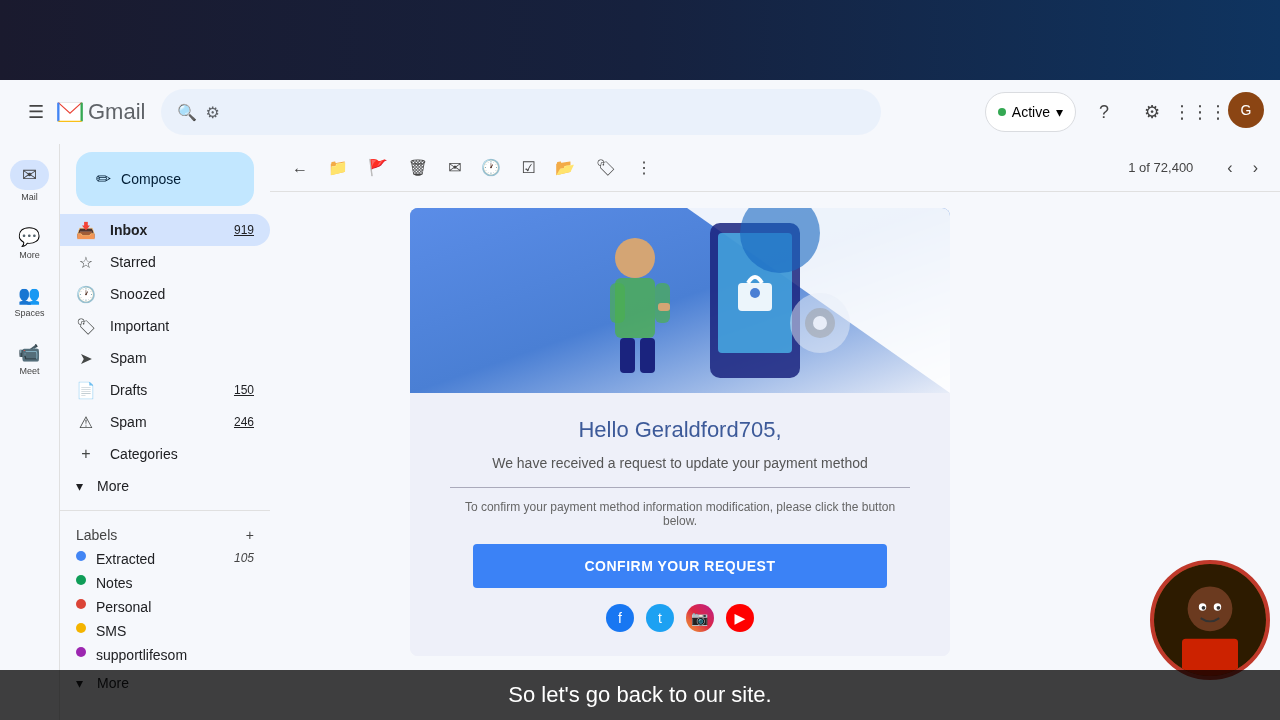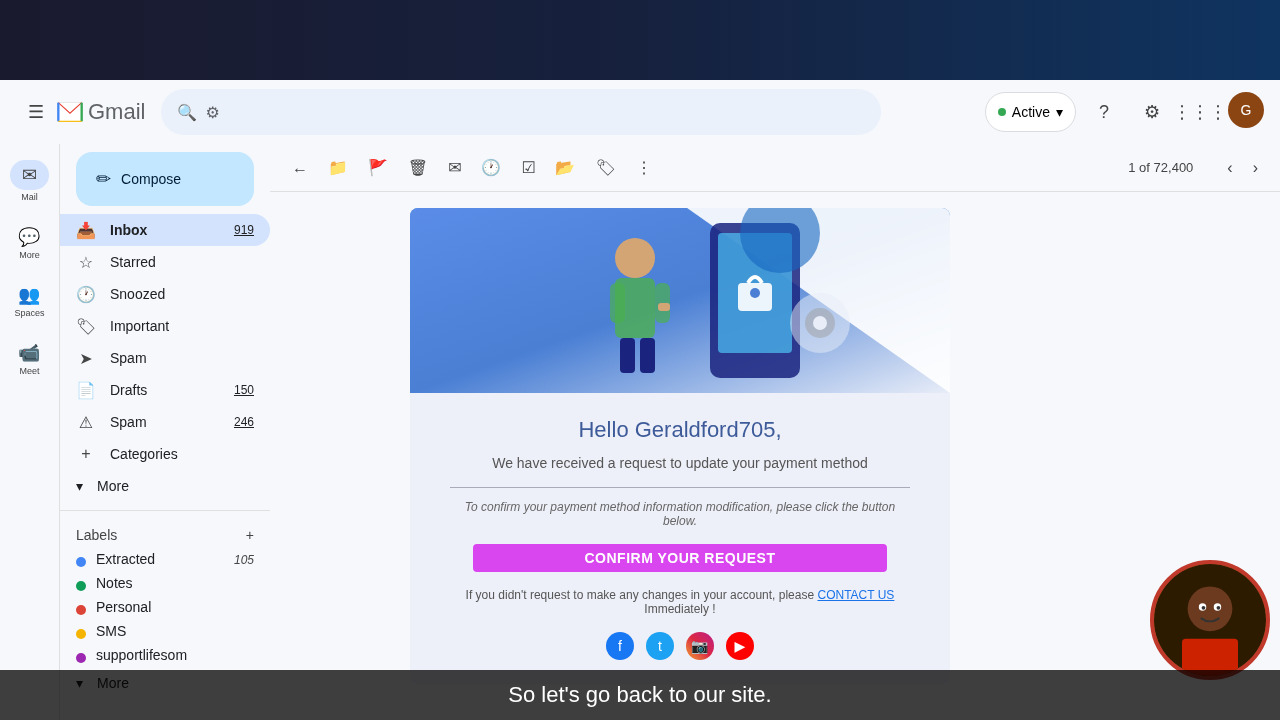--- a/index.html
+++ b/index.html
@@ -91,21 +91,21 @@
       display: flex;
       align-items: center;
       justify-content: space-between;
       font-size: 14px;
       color: #444;
       margin-bottom: 4px;
     }
 
     .label-item {
       display: flex;
-      align-items: flex-end;
+      align-items: flex-start;
       gap: 10px;
       padding: 4px 0;
       font-size: 14px;
       color: #202124;
       cursor: pointer;
     }
 
     .label-dot { width: 10px; height: 10px; border-radius: 50%; }
     .label-count { margin-left: auto; font-size: 12px; color: #444; font-style: italic; }
 
@@ -206,29 +206,28 @@
     .divider-line {
       height: 1px;
       background: #aab;
       margin: 12px 0;
     }
 
     .confirm-subtext {
       font-size: 12px;
       color: #666;
       margin-bottom: 16px;
-      font-style: italic;
     }
 
     .confirm-btn {
-      background: #d946ef;
+      background: #3b82f6;
       color: white;
       border: none;
       border-radius: 4px;
-      padding: 6px 32px;
+      padding: 14px 32px;
       font-size: 14px;
       font-weight: 600;
       cursor: pointer;
       letter-spacing: 0.5px;
       display: block;
       margin: 0 auto 16px;
       width: 90%;
     }
 
     .contact-text {
@@ -636,25 +635,20 @@
               <circle cx="410" cy="120" r="7" fill="#e8edf8"></circle>
             </svg>
           </div>
 
           <div class="email-body-content">
             <div class="hello-text">Hello Geraldford705,</div>
             <div class="description-text">We have received a request to update your payment method</div>
             <div class="divider-line"></div>
             <div class="confirm-subtext">To confirm your payment method information modification, please click the button below.</div>
             <button class="confirm-btn">CONFIRM YOUR REQUEST</button>
-            <div class="contact-text">
-              <span>If you didn't request to make any changes in your account, please</span>
-              <span class="contact-link">CONTACT US</span>
-              <span> Immediately !</span>
-            </div>
             <div class="social-icons">
               <div class="social-icon facebook">f</div>
               <div class="social-icon twitter">t</div>
               <div class="social-icon instagram">📷</div>
               <div class="social-icon youtube">▶</div>
             </div>
           </div>
         </div>
       </div>
 

